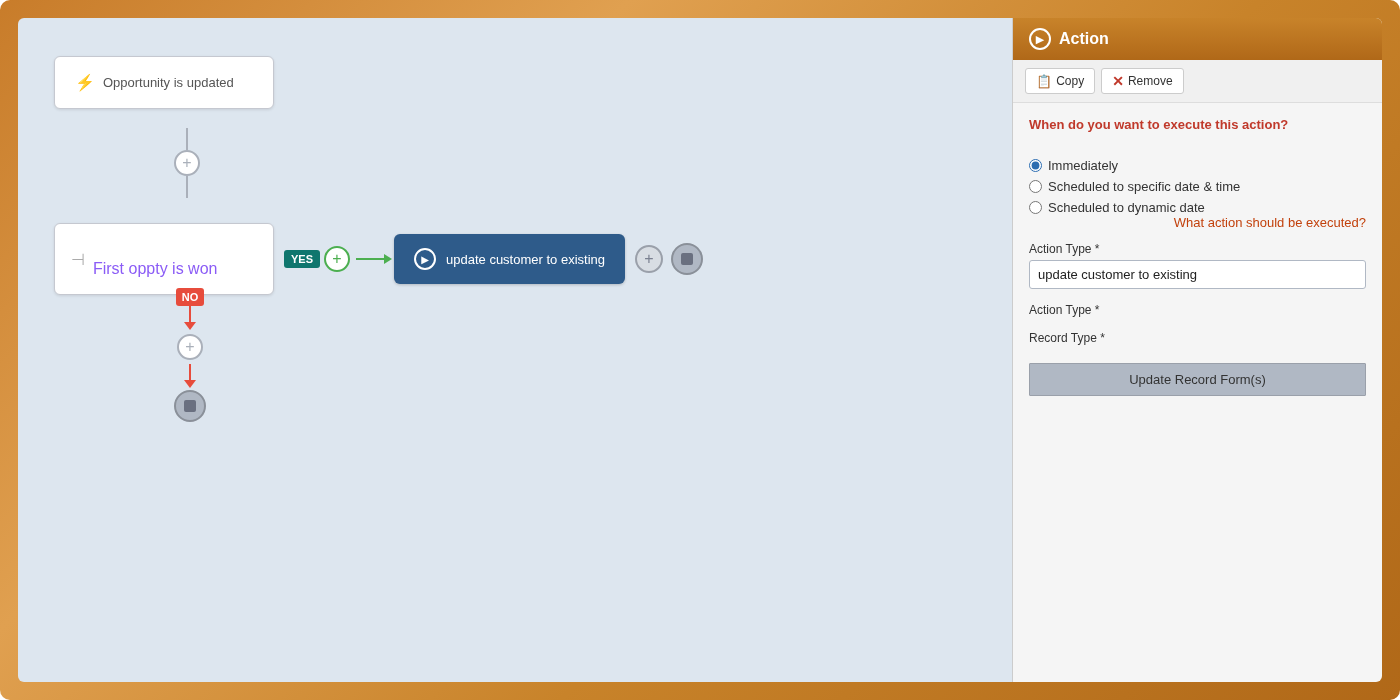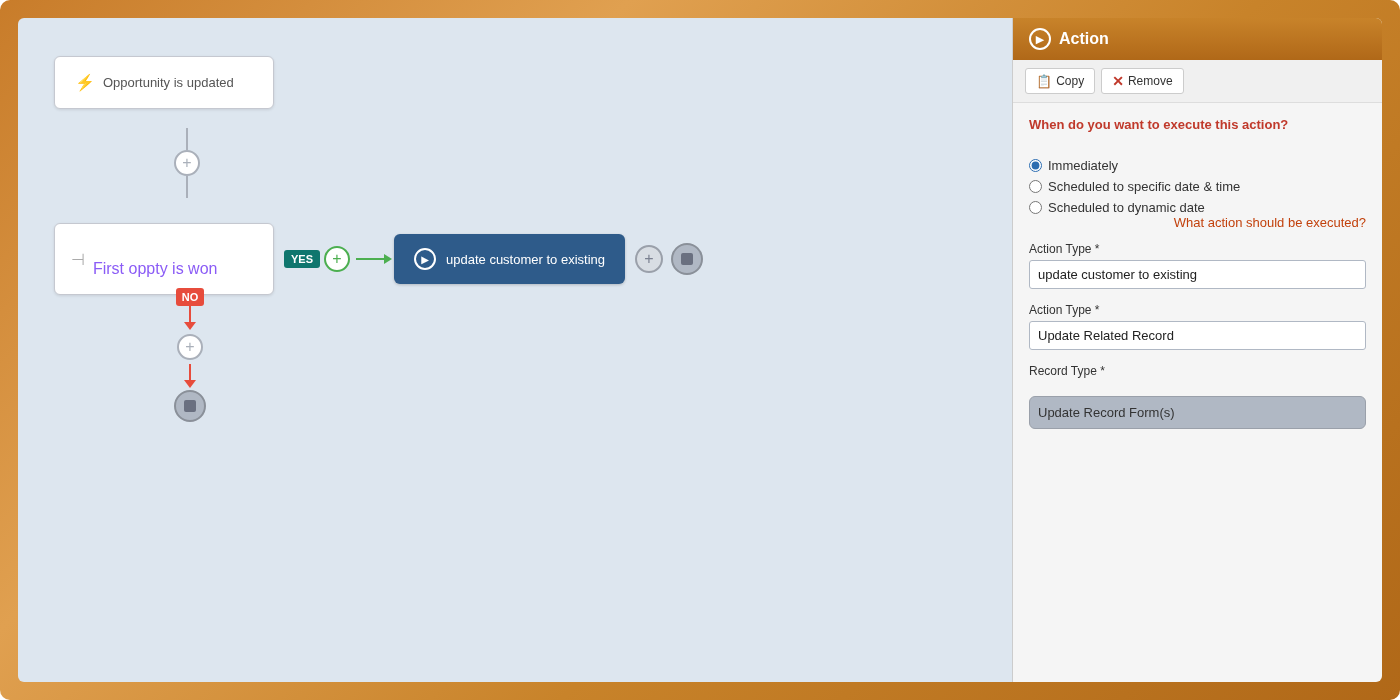--- a/index.html
+++ b/index.html
@@ -144,25 +144,25 @@
       font-size: 13px;
       color: #222;
       background: #fff;
     }
 
     .update-record-btn {
       width: 100%;
       padding: 8px;
       background: #b0b8c4;
       border: 1px solid #9aa0aa;
-      border-radius: 6px;
+      border-radius: 1px;
       font-size: 13px;
       color: #333;
       cursor: pointer;
-      text-align: left;
+      text-align: center;
       margin-top: 4px;
     }
 
     
     .trigger-node {
       position: absolute;
       top: 38px;
       left: 36px;
       background: #fff;
       border: 1px solid #c5c8d0;
@@ -501,21 +501,20 @@
 
       <div class="section-question2">What action should be executed?</div>
 
       <div class="form-group">
         <label class="form-label">Action Type *</label>
         <input class="form-input" type="text" value="update customer to existing" style="">
       </div>
 
       <div class="form-group">
         <label class="form-label">Action Type *</label>
-        <input class="form-input" type="text" value="Update Related Record" style="">
       </div>
 
       <div class="form-group">
         <label class="form-label">Record Type *</label>
       </div>
 
       <button class="update-record-btn">Update Record Form(s)</button>
 
     </div>
   </div>

